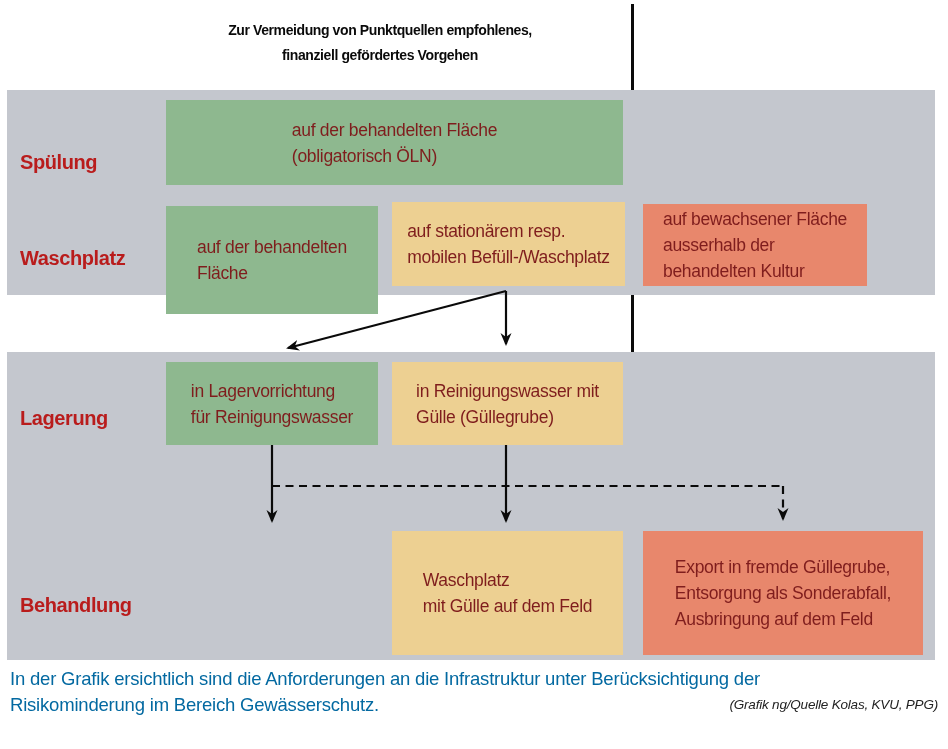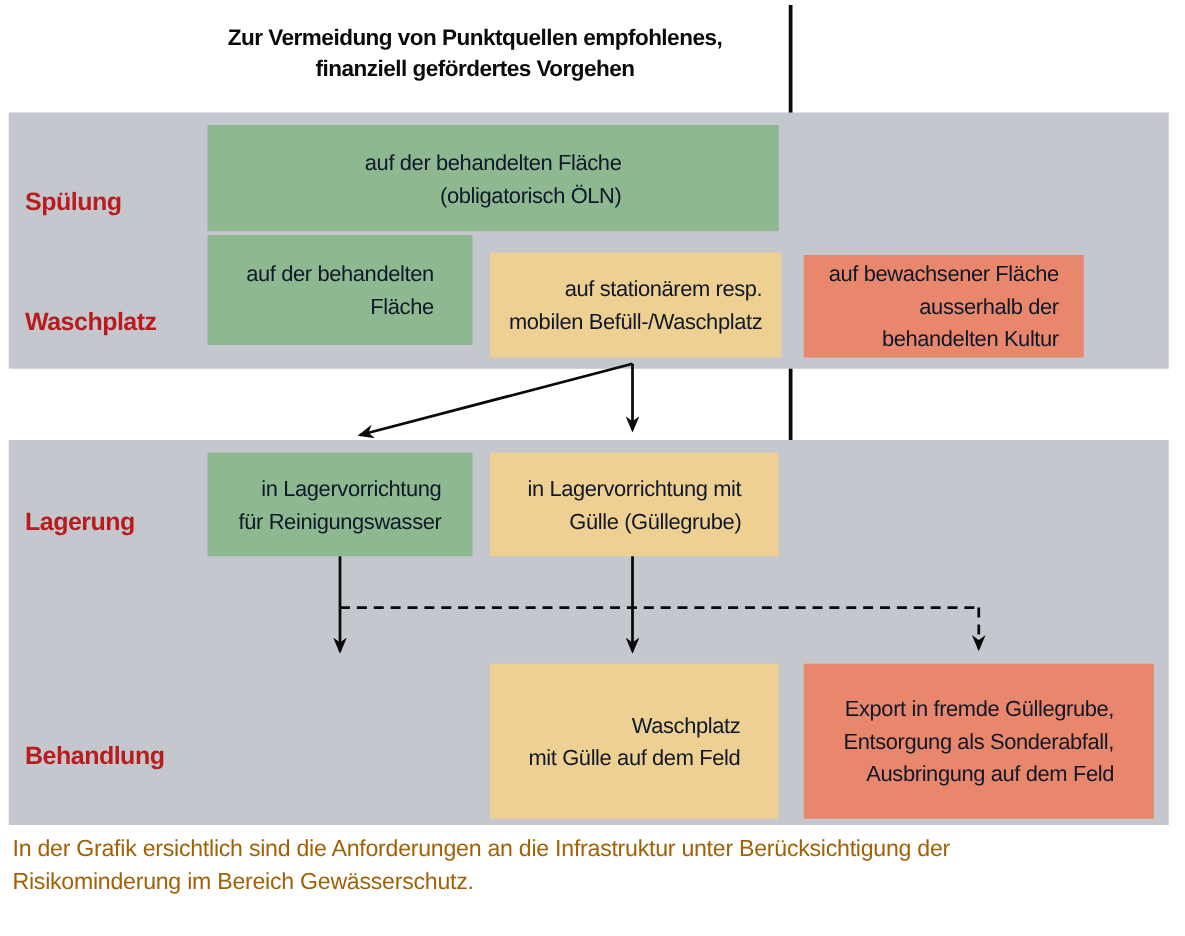--- a/index.html
+++ b/index.html
@@ -2,35 +2,35 @@
 <html><head>
 <meta charset="utf-8">
 <style>
   html,body{margin:0;padding:0;background:#ffffff;}
   #canvas{
     position:relative;width:948px;height:749px;background:#ffffff;overflow:hidden;
     font-family:"Liberation Sans",sans-serif;color:#000;
   }
   .abs{position:absolute;}
   .hdr{
-    font-weight:bold;font-size:18px;line-height:25px;text-align:center;
+    font-weight:bold;font-size:14px;line-height:25px;text-align:center;
     letter-spacing:-0.4px;white-space:pre-line;color:#0a0a0a;
   }
   .band{background:#c4c7ce;}
   .rowlabel{
     font-weight:bold;font-size:20px;letter-spacing:-0.4px;color:#b91c1c;
   }
   .box{
-    display:flex;align-items:center;justify-content:center;text-align:right;
+    display:flex;align-items:center;justify-content:center;text-align:left;
     font-size:17.5px;line-height:26px;letter-spacing:-0.3px;white-space:pre-line;
-    color:#0f172a;
+    color:#7f1d1d;
   }
   .divider{background:#0a0a0a;width:2.5px;}
   .caption{
-    font-size:18.5px;line-height:26px;letter-spacing:-0.2px;color:#a16207;
+    font-size:18.5px;line-height:26px;letter-spacing:-0.2px;color:#0369a1;
   }
   .credit{
     font-size:13.5px;font-style:italic;color:#222;letter-spacing:-0.2px;
   }
   svg{position:absolute;left:0;top:0;}
 </style>
 </head>
 <body>
 
 <div id="canvas">
@@ -45,31 +45,31 @@
   <div class="abs band" style="left:7px;top:352px;width:928px;height:308px;"></div>
 
   <div class="abs rowlabel" style="left:20px;top:151px;">Spülung</div>
   <div class="abs rowlabel" style="left:20px;top:247px;">Waschplatz</div>
   <div class="abs rowlabel" style="left:20px;top:407px;">Lagerung</div>
   <div class="abs rowlabel" style="left:20px;top:594px;">Behandlung</div>
 
   <div class="abs box" style="left: 166px; top: 100px; width: 457px; height: 85px; background: rgb(142, 184, 143);">auf der behandelten Fläche
 (obligatorisch ÖLN)</div>
 
-  <div class="abs box" style="left: 166px; top: 188px; width: 212px; height: 88px; background: rgb(142, 184, 143);">auf der behandelten
+  <div class="abs box" style="left: 166px; top: 206px; width: 212px; height: 108px; background: rgb(142, 184, 143);">auf der behandelten
 Fläche</div>
   <div class="abs box" style="left: 392px; top: 202px; width: 233px; height: 84px; background: rgb(237, 208, 146);">auf stationärem resp.
 mobilen Befüll-/Waschplatz</div>
   <div class="abs box" style="left: 643px; top: 204px; width: 224px; height: 82px; background: rgb(232, 135, 108);">auf bewachsener Fläche
 ausserhalb der
 behandelten Kultur</div>
 
   <div class="abs box" style="left: 166px; top: 362px; width: 212px; height: 83px; background: rgb(142, 184, 143);">in Lagervorrichtung
 für Reinigungswasser</div>
-  <div class="abs box" style="left: 392px; top: 362px; width: 231px; height: 83px; background: rgb(237, 208, 146);">in Lagervorrichtung mit
+  <div class="abs box" style="left: 392px; top: 362px; width: 231px; height: 83px; background: rgb(237, 208, 146);">in Reinigungswasser mit
 Gülle (Güllegrube)</div>
 
   <div class="abs box" style="left: 392px; top: 531px; width: 231px; height: 124px; background: rgb(237, 208, 146);">Waschplatz
 mit Gülle auf dem Feld</div>
   <div class="abs box" style="left: 643px; top: 531px; width: 280px; height: 124px; background: rgb(232, 135, 108);">Export in fremde Güllegrube,
 Entsorgung als Sonderabfall,
 Ausbringung auf dem Feld</div>
 
   <svg width="948" height="749" viewBox="0 0 948 749">
     <defs>
@@ -79,14 +79,15 @@
     </defs>
     <path d="M506,291 L506,344" stroke="#0a0a0a" stroke-width="2.2" fill="none" marker-end="url(#arrw)"></path>
     <path d="M506,291 L288,348" stroke="#0a0a0a" stroke-width="2.2" fill="none" marker-end="url(#arrw)"></path>
     <path d="M272,445 L272,521" stroke="#0a0a0a" stroke-width="2.2" fill="none" marker-end="url(#arrw)"></path>
     <path d="M506,445 L506,521" stroke="#0a0a0a" stroke-width="2.2" fill="none" marker-end="url(#arrw)"></path>
     <path d="M272,486 L783,486" stroke="#0a0a0a" stroke-width="2.2" fill="none" stroke-dasharray="8 5.5"></path>
     <path d="M783,486 L783,519" stroke="#0a0a0a" stroke-width="2.2" fill="none" stroke-dasharray="8 5.5" marker-end="url(#arrw)"></path>
   </svg>
 
   <div class="abs caption" style="left:10px;top:666px;width:880px;">In der Grafik ersichtlich sind die Anforderungen an die Infrastruktur unter Berücksichtigung der Risikominderung im Bereich Gewässerschutz.</div>
+  <div class="abs credit" style="right:10px;top:697px;text-align:right;">(Grafik ng/Quelle Kolas, KVU, PPG)</div>
 
 </div>
 
 </body></html>

